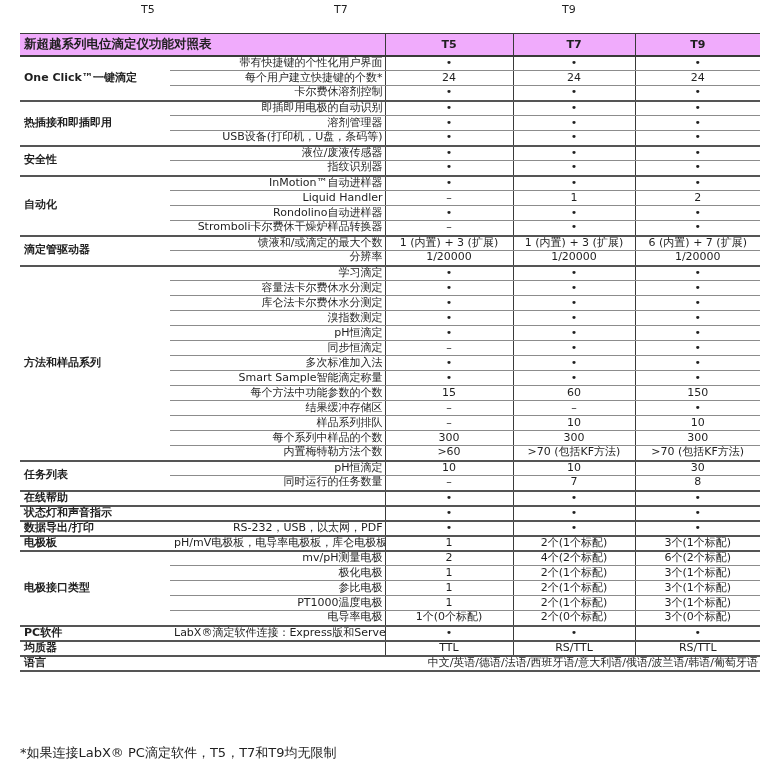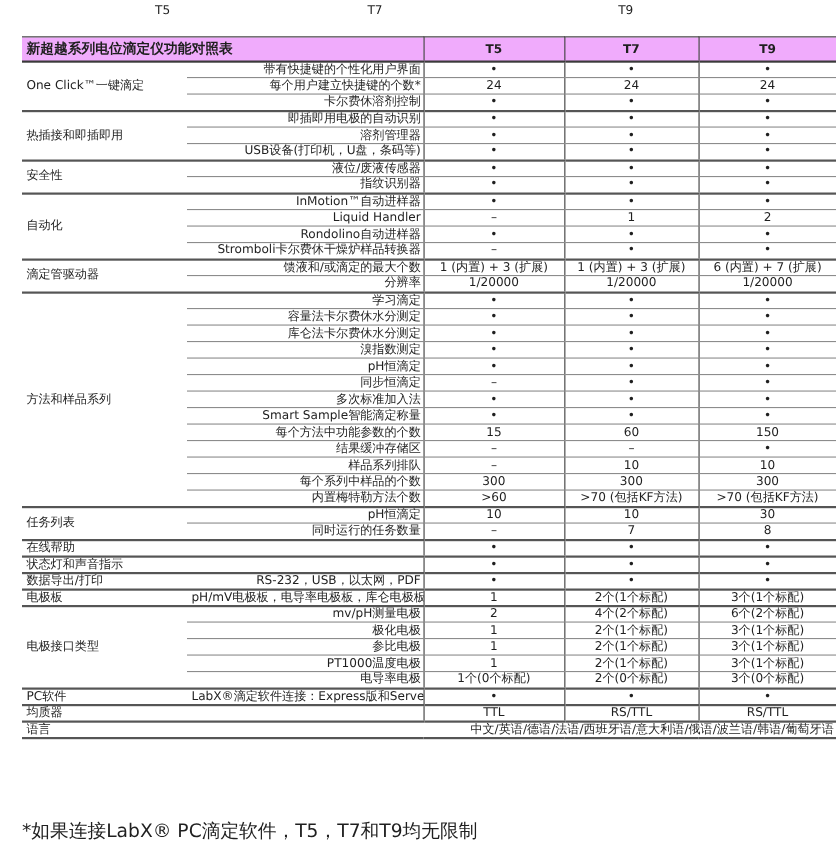--- a/index.html
+++ b/index.html
@@ -47,21 +47,21 @@
   }
   th.title-cell {
     text-align: left;
     font-size: 12.5px;
     padding-left: 4px;
   }
   th.col-head { text-align: center; font-size: 11px; }
 
   td { height: 15px; vertical-align: middle; line-height: 1.15; }
   td.cat {
-    font-weight: normal;
+    font-weight: bold;
     text-align: left;
     padding-left: 4px;
     border-bottom: 2px solid #555555;
   }
   td.feat {
     text-align: right;
     padding-left: 4px;
     padding-right: 2px;
     white-space: nowrap;
     overflow: hidden;
@@ -69,21 +69,21 @@
   td.val { text-align: center; white-space: nowrap; overflow: hidden; }
 
   .v   { border-right: 1px solid #3a3a3a; }
   .rline { border-bottom: 1px solid #8c8c8c; }
   .gend  { border-bottom: 2px solid #555555; }
 
   .footnote {
     position: absolute;
     left: 20px;
     top: 744px;
-    font-size: 17px;
+    font-size: 13px;
     color: #1f1f1f;
   }
 </style>
 </head>
 <body>
 
 <div class="page">
 
   <span class="top-label t5">T5</span>
   <span class="top-label t7">T7</span>

